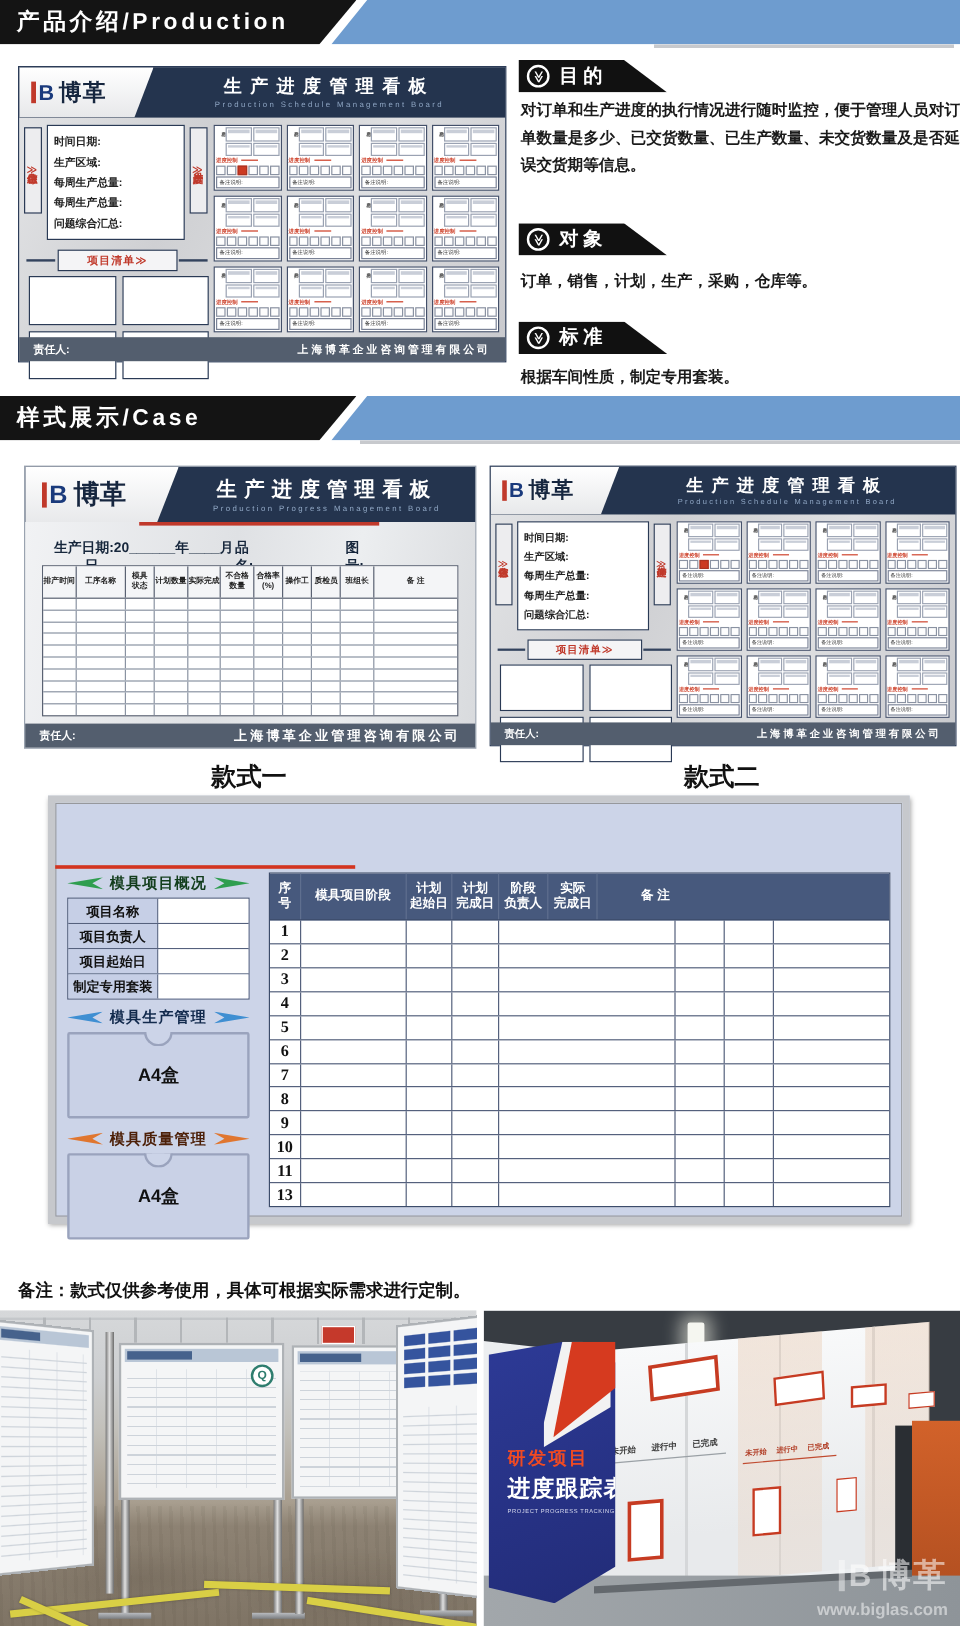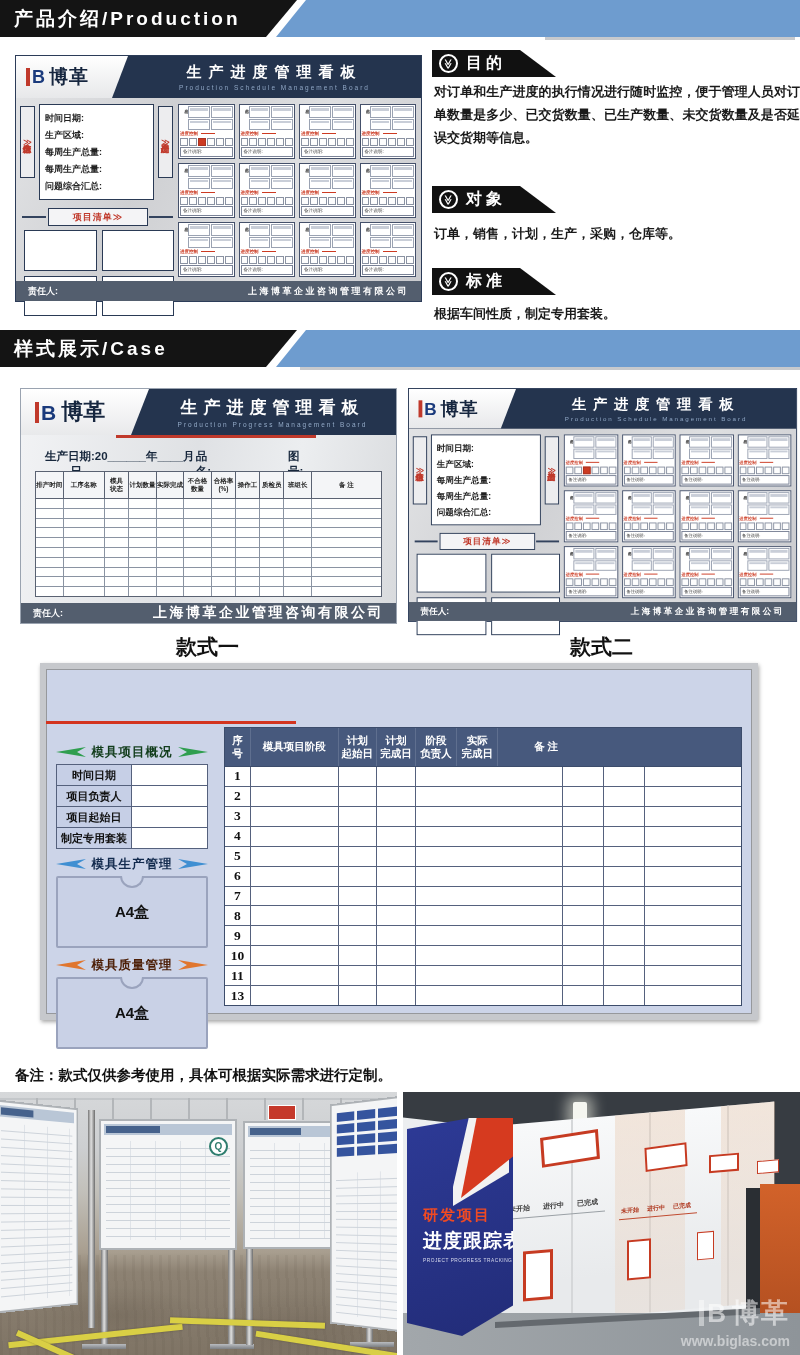--- a/index.html
+++ b/index.html
@@ -100,21 +100,21 @@
   .s1-body{flex:1;display:flex;flex-direction:column;}
   .s1-row{flex:1;display:flex;border-bottom:1px solid #8a93a2;}
   .s1-row:last-child{border-bottom:none;}
   .s1-cell{border-right:1px solid #8a93a2;box-sizing:border-box;}
   .s1-hcell:last-child,.s1-cell:last-child{border-right:none;}
   .c1{width:8%;} .c2{width:12%;} .c3{width:7%;} .c4{width:8%;} .c5{width:8%;} .c6{width:8%;}
   .c7{width:7%;} .c8{width:7%;} .c9{width:7%;} .c10{width:8%;} .c11{width:20%;}
   .s1-foot{position:absolute;left:0;right:0;bottom:0;height:20px;background:#535e6e;color:#fff;
       display:flex;align-items:center;justify-content:space-between;padding:0 12px;box-sizing:border-box;}
   .s1-foot .fl{font-size:9px;font-weight:bold;}
-  .s1-foot .fr{font-size:14px;font-weight:bold;letter-spacing:2.5px;}
+  .s1-foot .fr{font-size:11px;font-weight:bold;letter-spacing:2.5px;}
   .style-label{position:absolute;text-align:center;font-size:21px;font-weight:bold;color:#111;}
   
   .m-board{position:absolute;left:40px;top:663px;width:718px;height:357px;box-sizing:border-box;
       border:6px solid #c6c8cc;box-shadow:inset 0 0 0 1px #96989c,1px 2px 4px rgba(0,0,0,.35);
       background:#ccd4e8;}
   .m-head{position:absolute;left:0;top:0;right:0;height:52px;background:#47597d;}
   .m-head-white{position:absolute;left:0;top:0;width:252px;height:52px;background:#fdfdfd;
       clip-path:polygon(0 0,100% 0,82% 100%,0 100%);z-index:2;}
   .m-swoosh{position:absolute;left:196px;top:0;width:46px;height:52px;background:#d3341f;
       clip-path:polygon(58% 0,100% 0,28% 100%,0 100%);z-index:1;}
@@ -123,21 +123,21 @@
   .m-title{position:absolute;left:270px;right:10px;top:0;height:52px;display:flex;align-items:center;
       justify-content:center;color:#fff;font-weight:bold;font-size:23px;letter-spacing:10px;}
   .m-redline{position:absolute;left:0;top:52px;width:250px;height:3px;background:#d3341f;}
   .m-body{position:absolute;left:10px;right:10px;top:58px;bottom:6px;}
   .m-side{position:absolute;left:0;top:0;width:152px;bottom:0;}
   .arrow-badge{position:relative;height:18px;display:flex;align-items:center;justify-content:center;
       font-size:12.5px;font-weight:bold;letter-spacing:1px;}
   .arrow-badge::before,.arrow-badge::after{content:'';position:absolute;top:4px;width:30px;height:10px;}
   .arrow-badge::before{left:0;clip-path:polygon(100% 0,0 50%,100% 100%,70% 50%);}
   .arrow-badge::after{right:0;clip-path:polygon(0 0,100% 50%,0 100%,30% 50%);}
-  .ab-green{color:#123d1c;margin-top:16px;} .ab-green::before,.ab-green::after{background:#2f9e4f;}
+  .ab-green{color:#123d1c;} .ab-green::before,.ab-green::after{background:#2f9e4f;}
   .ab-blue{color:#122a4d;margin-top:6px;} .ab-blue::before,.ab-blue::after{background:#3f8fd2;}
   .ab-orange{color:#4d2008;margin-top:8px;} .ab-orange::before,.ab-orange::after{background:#e0762f;}
   .m-itable{margin-top:3px;border:1px solid #55617d;}
   .m-irow{display:flex;height:20px;border-bottom:1px solid #55617d;}
   .m-irow:last-child{border-bottom:none;}
   .m-ilabel{width:74px;background:#c6cfe6;font-size:11px;font-weight:bold;color:#111;display:flex;
       align-items:center;justify-content:center;border-right:1px solid #55617d;}
   .m-ival{flex:1;background:#fff;}
   .pocket{position:relative;margin-top:3px;height:68px;background:#c9d1e6;border:2px solid #9aa3bd;
       border-radius:2px;display:flex;align-items:center;justify-content:center;}
@@ -1029,21 +1029,21 @@
   <div class="style-label" style="left:20px;width:375px;top:633px">款式一</div>
   <div class="style-label" style="left:408px;width:387px;top:633px">款式二</div>
 
   <div class="m-board">
     <div class="m-redline"></div>
     <div class="m-body">
       <div class="m-side">
         <div class="arrow-badge ab-green">模具项目概况</div>
         <div class="m-itable">
             <div class="m-irow">
-              <div class="m-ilabel">时间日期</div>
+              <div class="m-ilabel">项目名称</div>
               <div class="m-ival"></div>
             </div>
             <div class="m-irow">
               <div class="m-ilabel">项目负责人</div>
               <div class="m-ival"></div>
             </div>
             <div class="m-irow">
               <div class="m-ilabel">项目起始日</div>
               <div class="m-ival"></div>
             </div>

